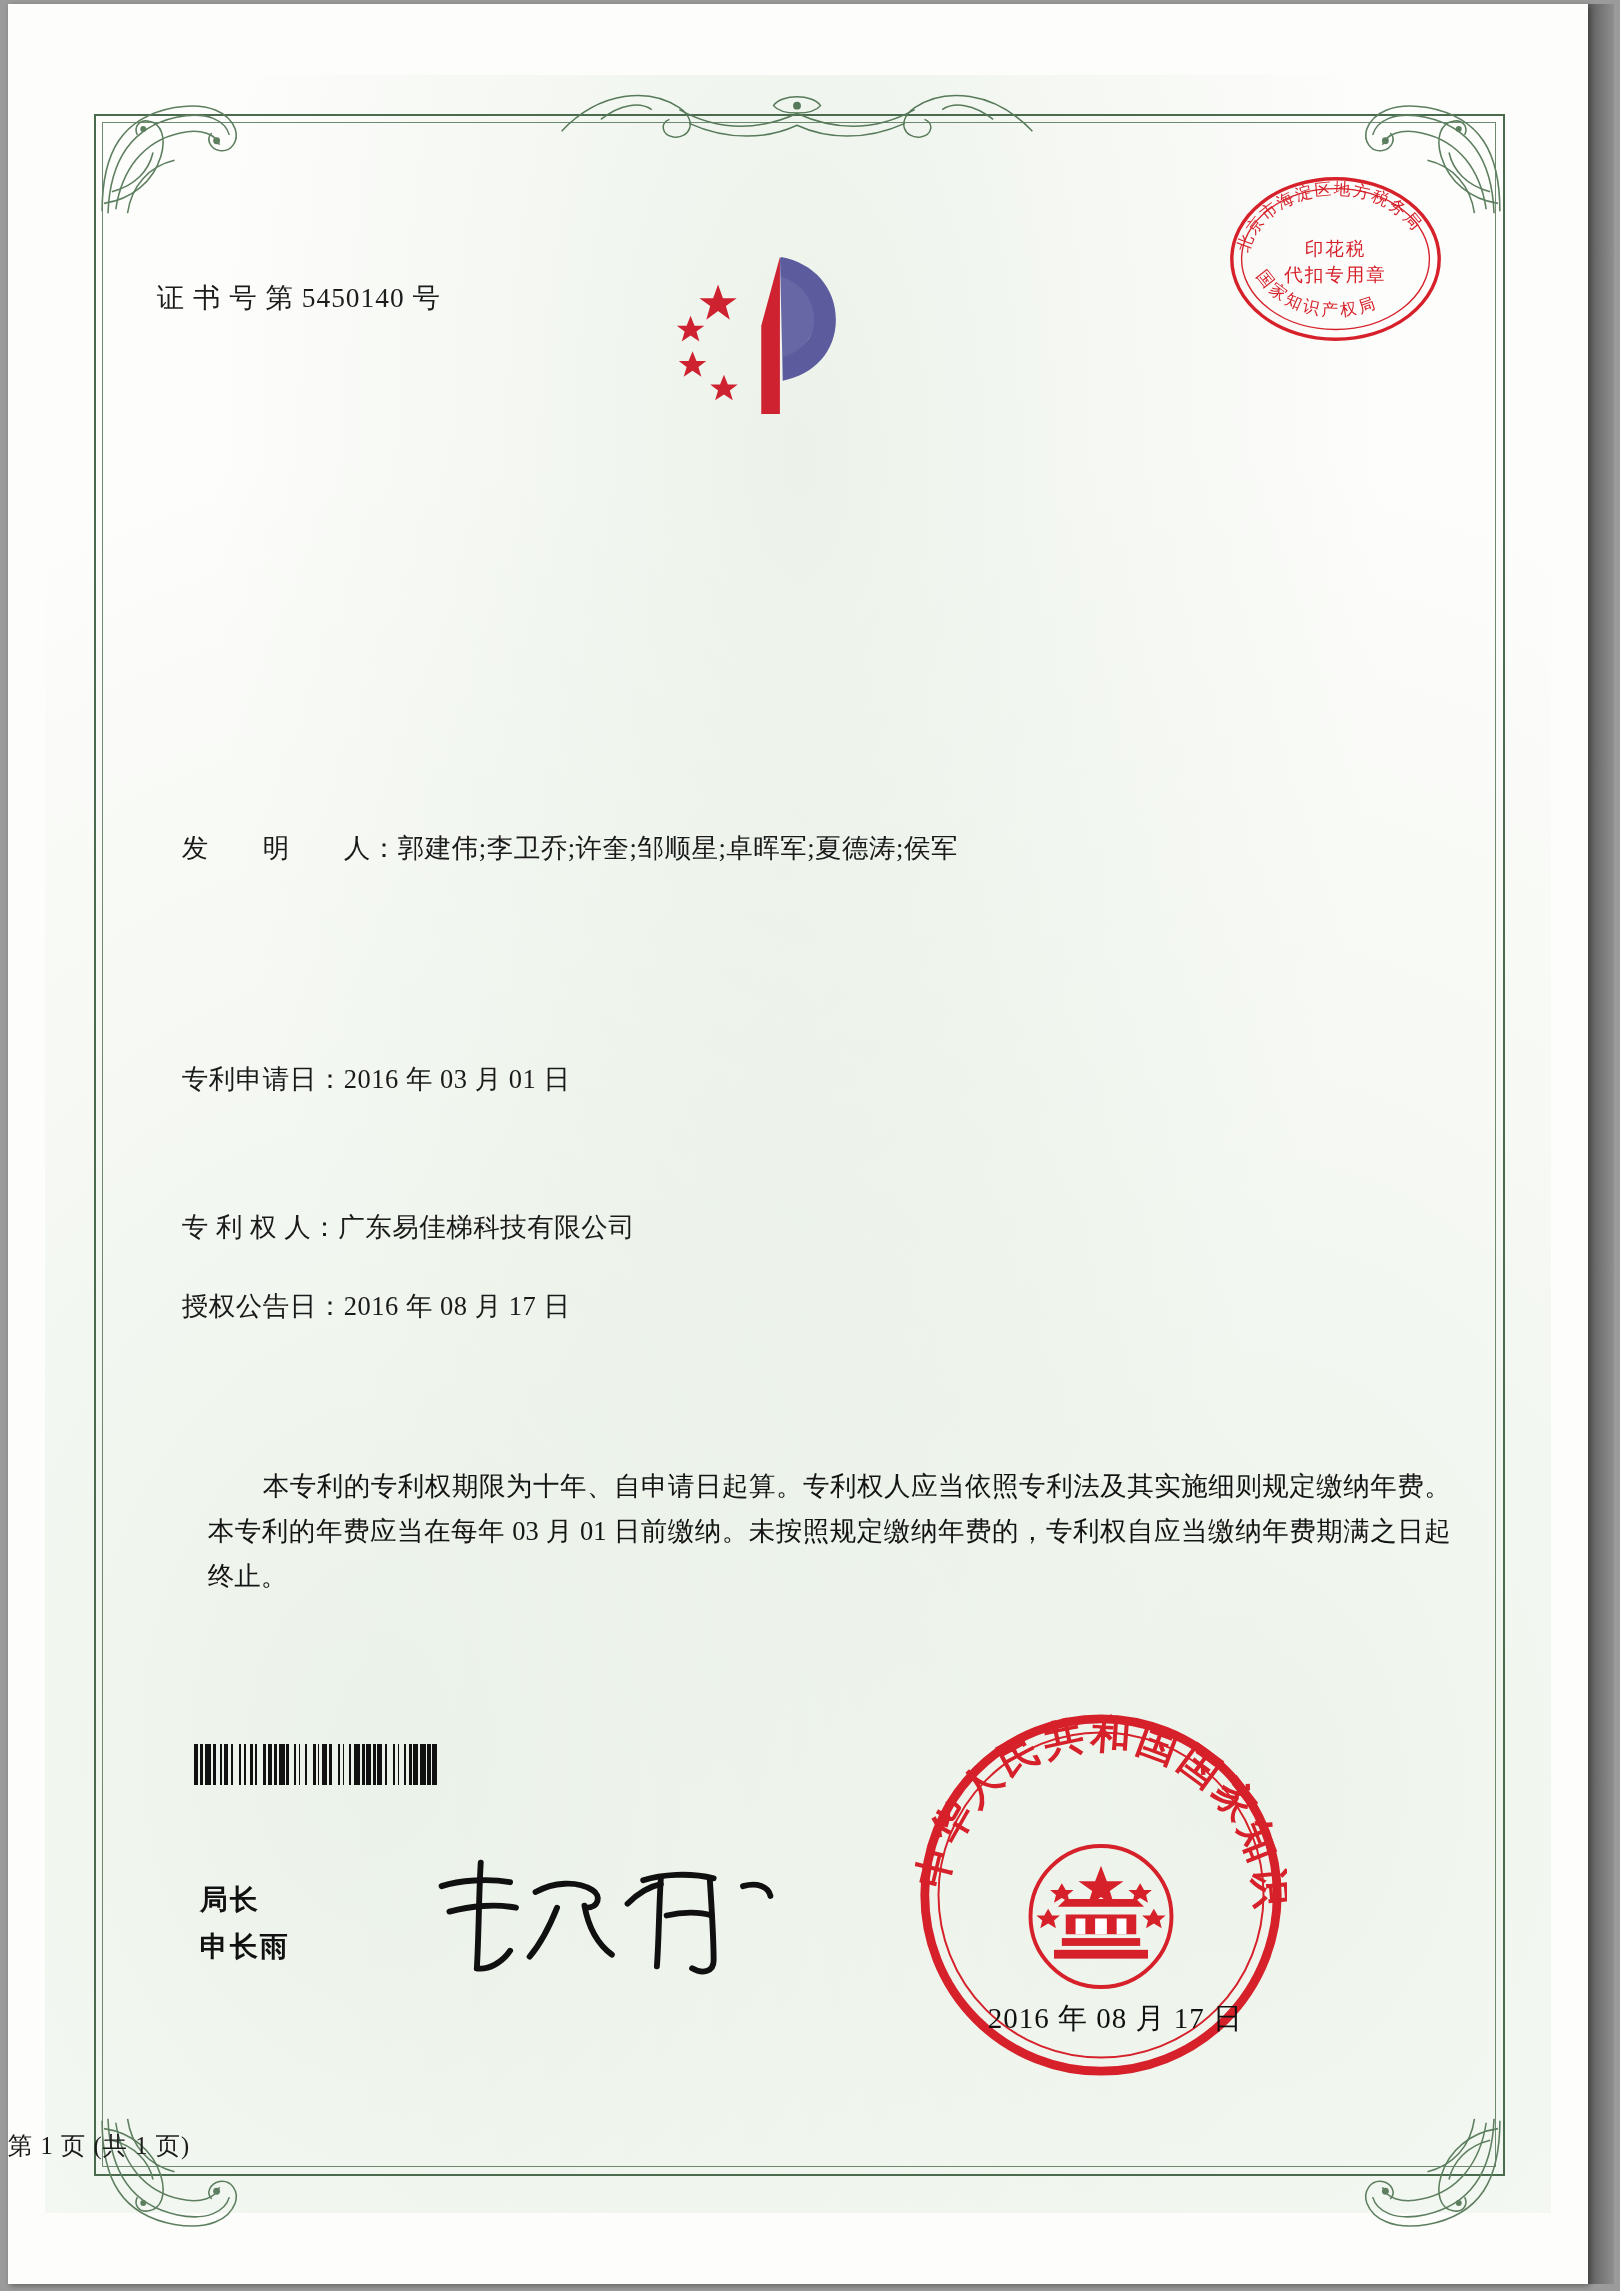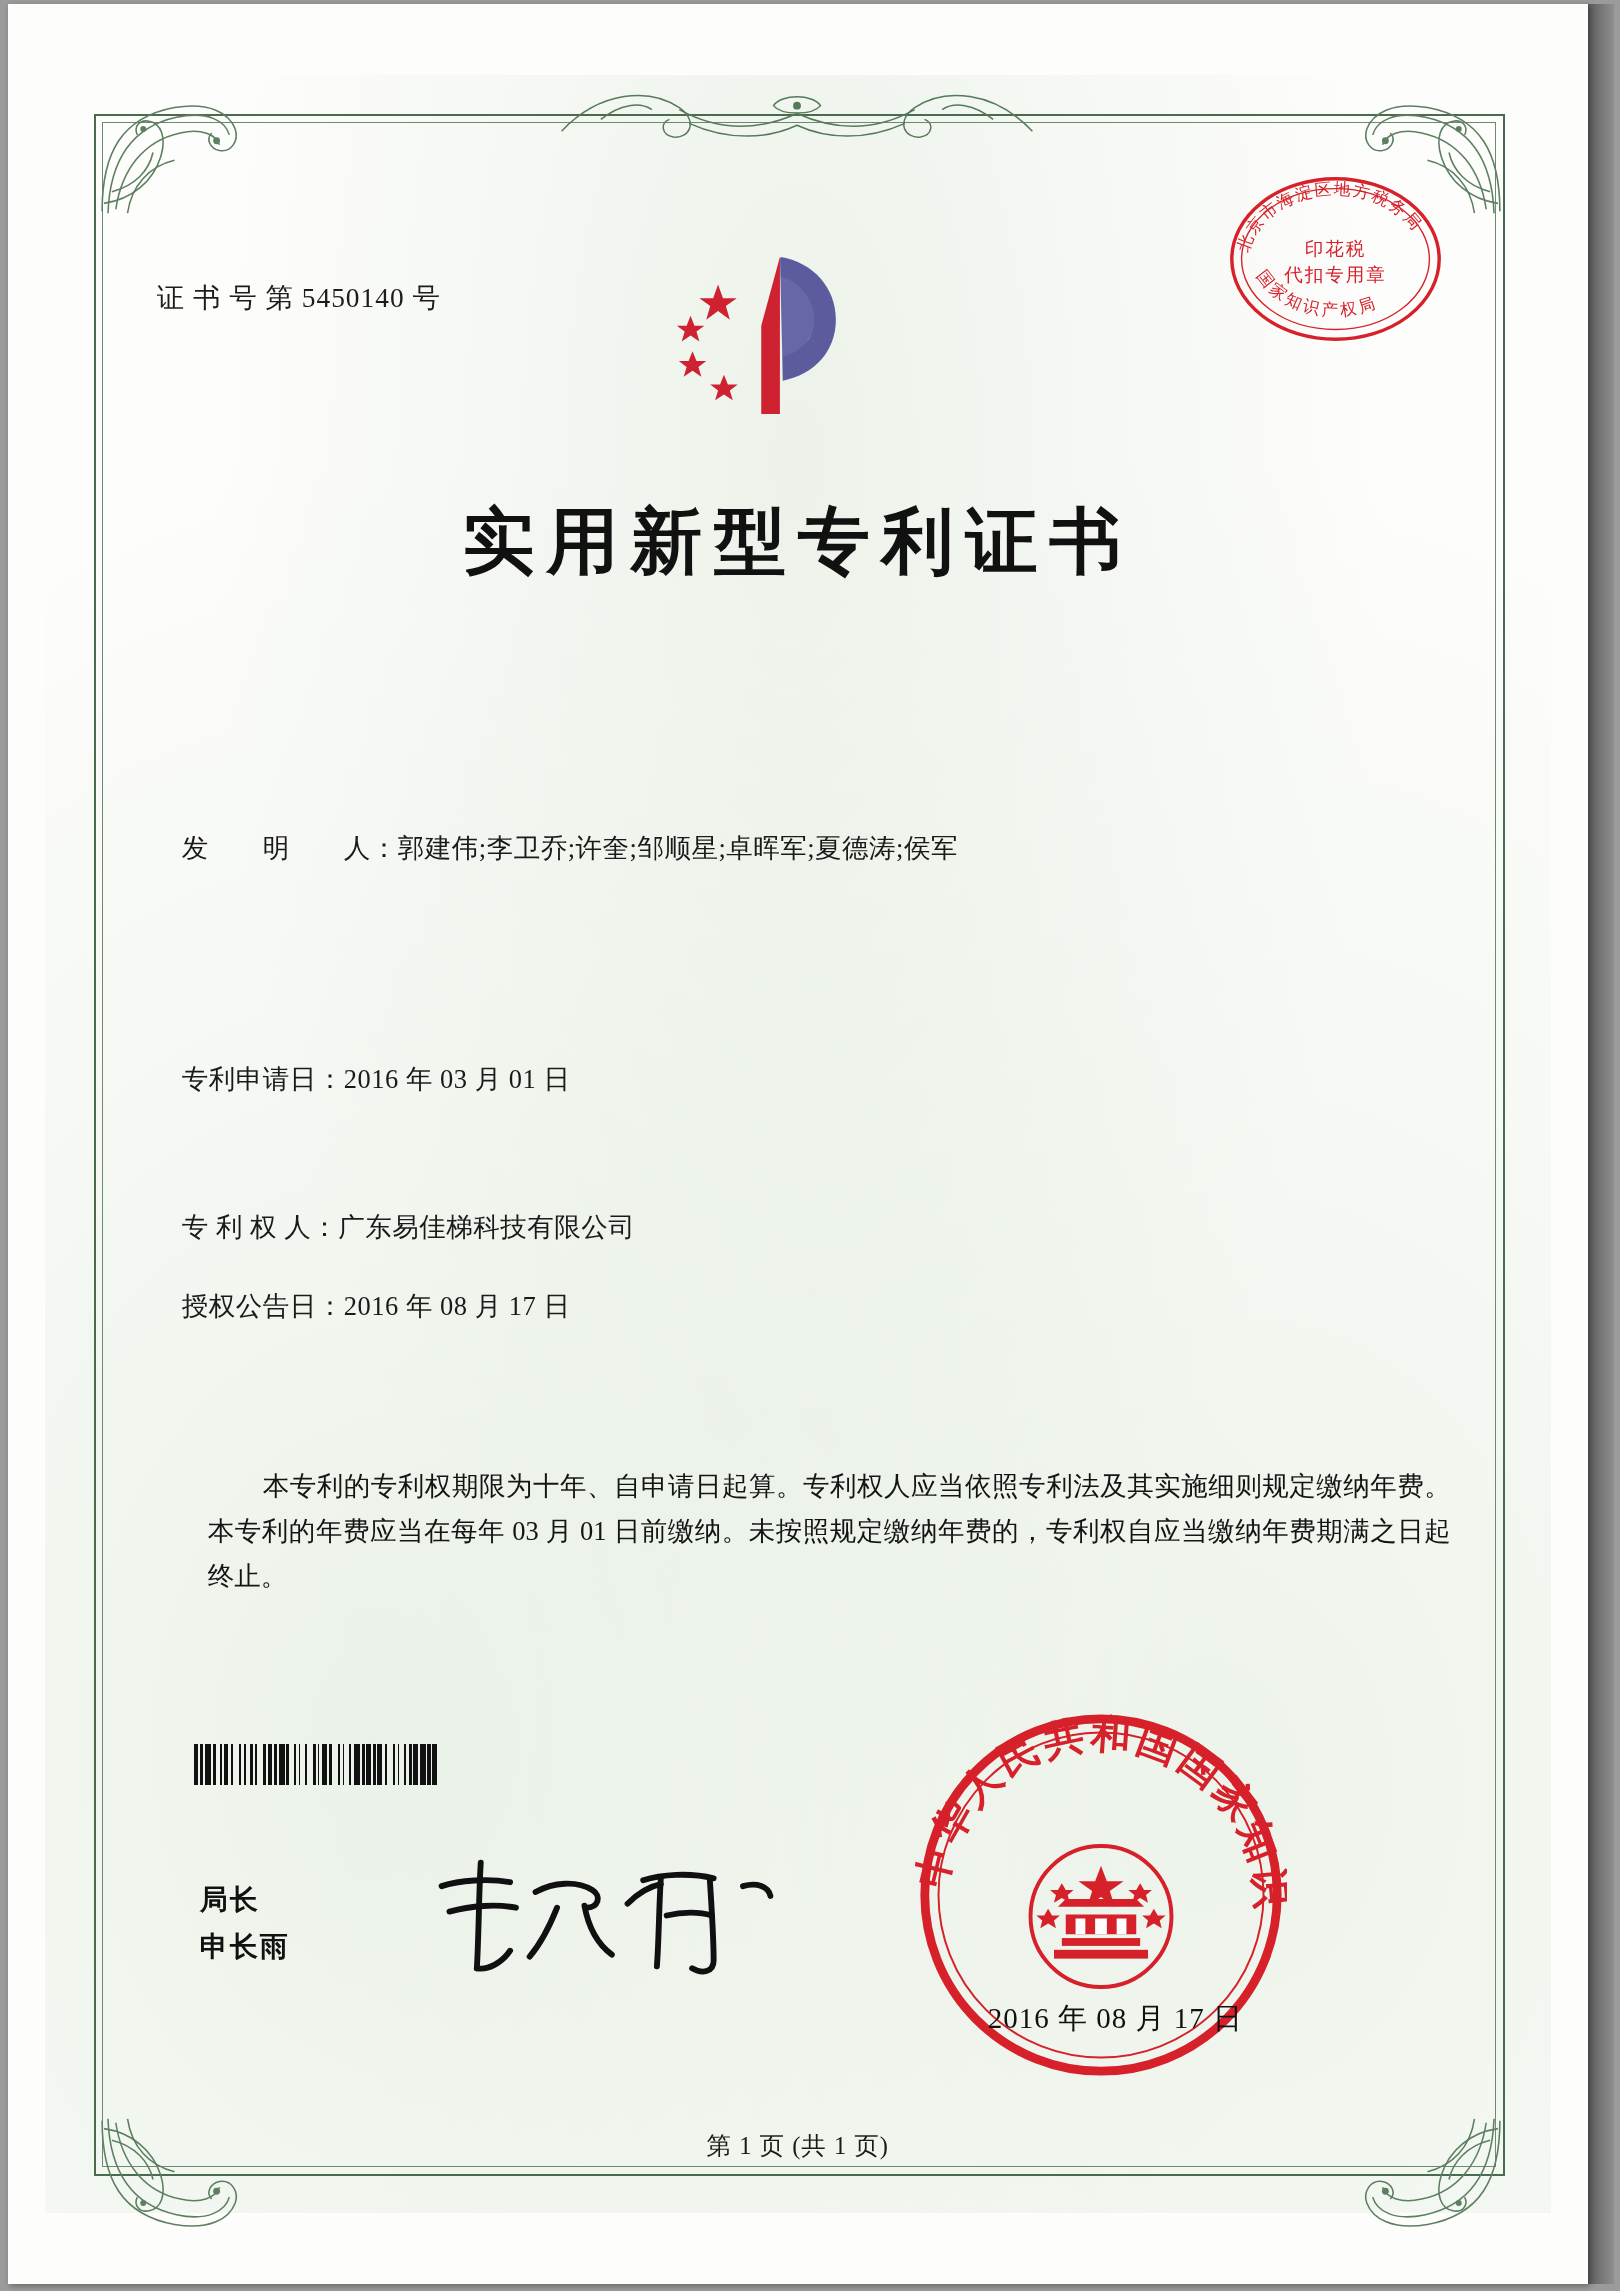--- a/index.html
+++ b/index.html
@@ -201,21 +201,20 @@
     font-size: 29px;
     color: #111;
     letter-spacing: 1px;
     white-space: nowrap;
   }
 
   #footer {
     position: absolute;
     left: 0; top: 2125px;
     width: 1580px;
-    text-align: center;
     font-size: 24.5px;
     color: #1a1a1a;
     letter-spacing: 1px;
   }
 </style>
 </head>
 <body>
 
 <div id="page">
 
@@ -314,21 +313,20 @@
         </text>
         <path id="taxarc2" d="M 28 92 A 88 68 0 0 0 202 92" fill="none"></path>
         <text font-size="17" fill="#d6202a" font-family="'DejaVu Serif',serif" letter-spacing="3">
           <textPath href="#taxarc2" startOffset="8%">国家知识产权局</textPath>
         </text>
         <text x="115" y="88" text-anchor="middle" font-size="19" fill="#d6202a" font-family="'DejaVu Serif',serif" letter-spacing="2">印花税</text>
         <text x="115" y="114" text-anchor="middle" font-size="19" fill="#d6202a" font-family="'DejaVu Serif',serif" letter-spacing="2">代扣专用章</text>
       </svg>
     </div>
 
-    <div id="doc-title">实用新型专利证书</div>
 
     <div class="field" id="f-invent">发　　明　　人：郭建伟;李卫乔;许奎;邹顺星;卓晖军;夏德涛;侯军</div>
     <div class="field" id="f-appdate">专利申请日：2016 年 03 月 01 日</div>
     <div class="field" id="f-owner">专 利 权 人：广东易佳梯科技有限公司</div>
     <div class="field" id="f-pubdate">授权公告日：2016 年 08 月 17 日</div>
 
     <div class="para" id="p2">本专利的专利权期限为十年、自申请日起算。专利权人应当依照专利法及其实施细则规定缴纳年费。本专利的年费应当在每年 03 月 01 日前缴纳。未按照规定缴纳年费的，专利权自应当缴纳年费期满之日起终止。</div>
 
     <div id="barcode">
         <i style="width: 4.7px; background: rgb(17, 17, 17);"></i>

